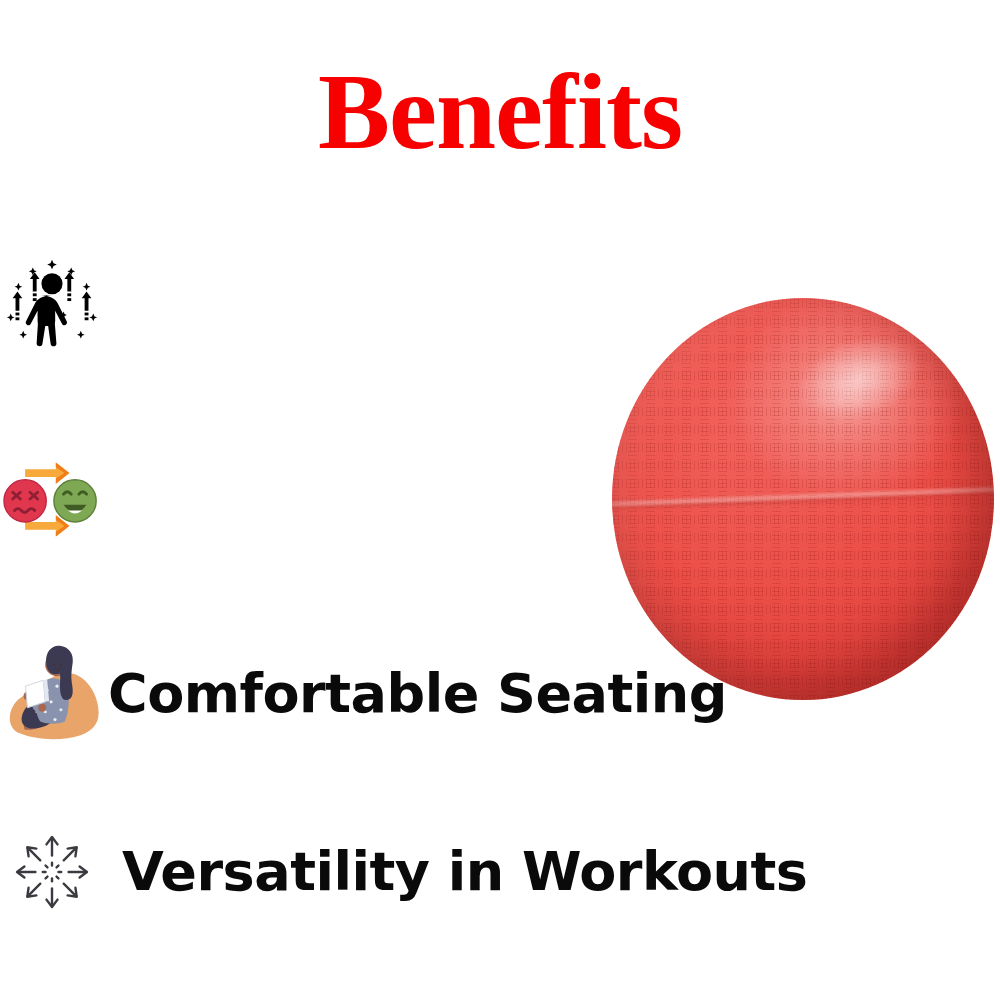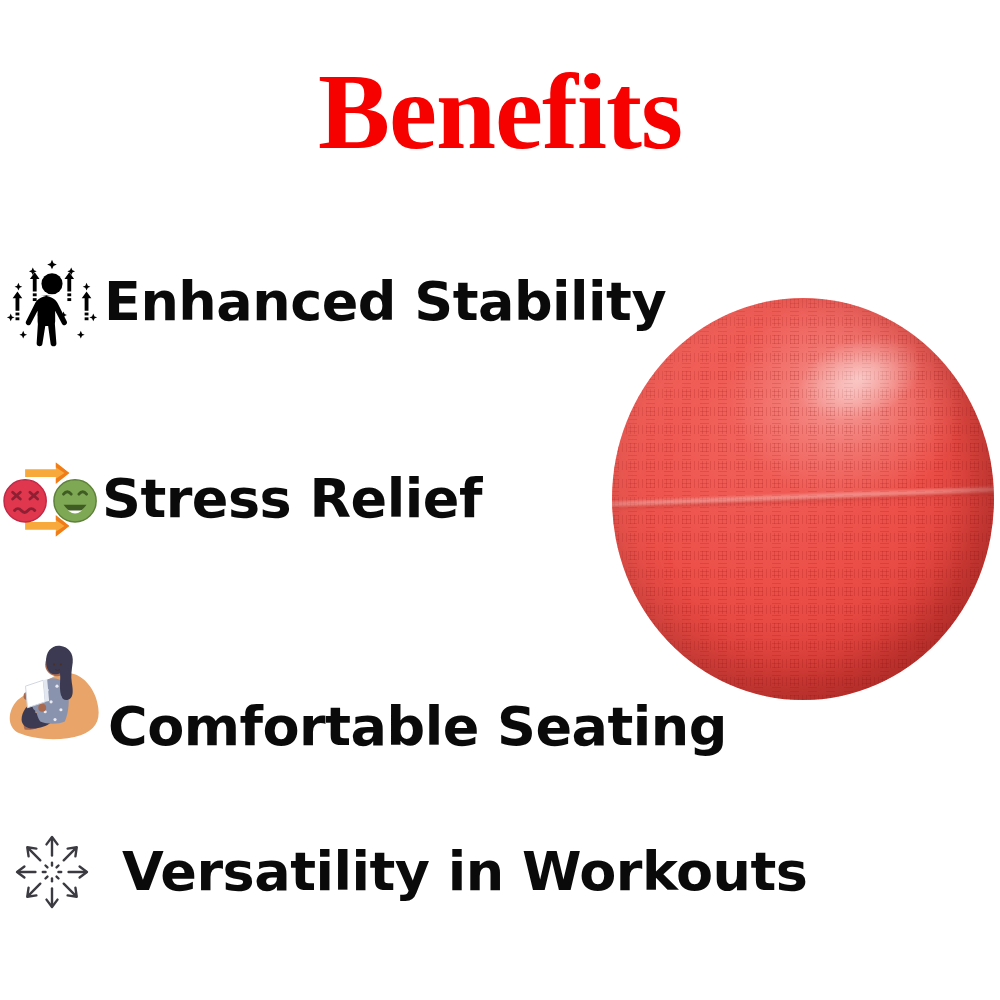--- a/index.html
+++ b/index.html
@@ -137,21 +137,21 @@
     font-family: "DejaVu Sans", "Liberation Sans", sans-serif;
     font-weight: bold;
     font-size: 54px;
     line-height: 1.05;
     color: #0a0a0a;
     letter-spacing: -0.5px;
     white-space: nowrap;
   }
   #row-0 { top: 250px; }
   #row-1 { top: 447px; }
-  #row-2 { top: 632px; align-items: flex-end; }
+  #row-2 { top: 632px; }
   #row-3 { top: 820px; }
 
   #row-2 .row-icon { width: 112px; flex: 0 0 112px; height: 124px; }
   #row-2 .row-label { margin-left: -4px; }
   #row-3 .row-label { margin-left: 18px; }
   #row-1 .row-label { margin-left: -2px; }
 </style>
 </head>
 <body>
 
@@ -207,21 +207,20 @@
             <path d="M7 62l1.3 3L11 66l-2.7 1.2L7 70l-1.3-2.8L3 66l2.7-1z"></path>
             <path d="M93 62l1.3 3L97 66l-2.7 1.2L93 70l-1.3-2.8L89 66l2.7-1z"></path>
             <path d="M20 80l1.3 3L24 84l-2.7 1.2L20 88l-1.3-2.8L16 84l2.7-1z"></path>
             <path d="M80 80l1.3 3L84 84l-2.7 1.2L80 88l-1.3-2.8L76 84l2.7-1z"></path>
             <path d="M62 60l1.1 2.5 2.4 1-2.4 1L62 67l-1.1-2.5-2.4-1 2.4-1z"></path>
             <path d="M38 60l1.1 2.5 2.4 1-2.4 1L38 67l-1.1-2.5-2.4-1 2.4-1z"></path>
           </g>
         </g>
       </svg>
     </div>
-    <div class="row-label">Enhanced Stability</div>
   </div>
 
   <div class="row" id="row-1">
     <div class="row-icon">
       <svg viewBox="0 0 100 100" width="100" height="96" aria-hidden="true">
 
         <g>
           <path d="M22 19h32v-7l14 11-14 11v-7H22z" fill="#f7a93c"></path>
           <path d="M54 12l14 11-14 11v-5l9-6-9-6z" fill="#f07d18"></path>
         </g>
@@ -246,21 +245,20 @@
         <g>
           <circle cx="74" cy="52" r="22" fill="#7fa854"></circle>
           <circle cx="74" cy="52" r="22" fill="none" stroke="#5d8139" stroke-width="1.5"></circle>
           <path d="M62 45q4-5 8 0" fill="none" stroke="#3f5c22" stroke-width="3" stroke-linecap="round"></path>
           <path d="M78 45q4-5 8 0" fill="none" stroke="#3f5c22" stroke-width="3" stroke-linecap="round"></path>
           <path d="M62 56q12 16 24 0z" fill="#3f5c22"></path>
           <path d="M66.5 62q7.5 6 15 0z" fill="#ffffff"></path>
         </g>
       </svg>
     </div>
-    <div class="row-label">Stress Relief</div>
   </div>
 
   <div class="row" id="row-2">
     <div class="row-icon">
       <svg viewBox="0 0 110 120" width="110" height="118" aria-hidden="true">
 
         <path d="M16 66c-10 10-12 28 2 34 16 7 44 8 62 2 14-5 20-14 18-28-2-16-12-30-24-34-12-4-22 2-30 8-8 6-18 10-28 18z" fill="#e8a469"></path>
 
         <path d="M22 92c3-3 8-5 12-4l3 6c-4 2-10 3-14 2z" fill="#a9694f"></path>
 

